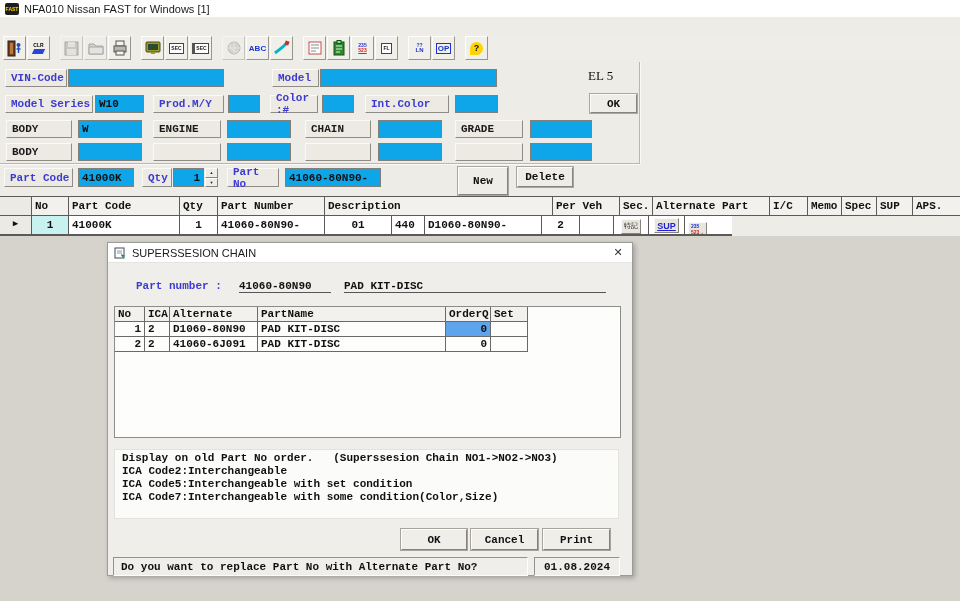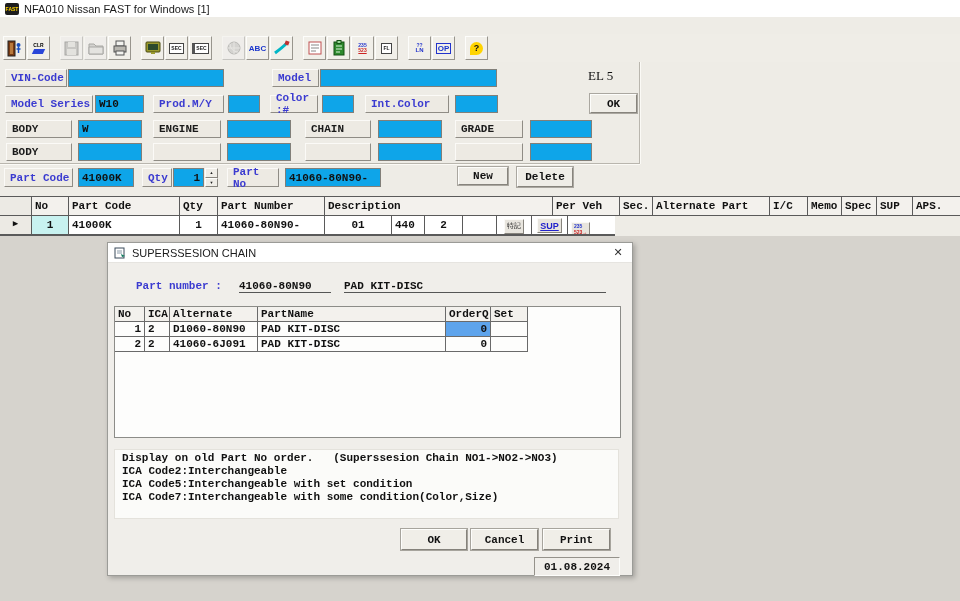--- a/index.html
+++ b/index.html
@@ -252,21 +252,21 @@
     <span class="lbl" style="left:4px;top:106px;width:69px;height:19px">Part Code</span>
     <input class="inp" style="left: 78px; top: 106px; width: 56px; height: 19px;" value="41000K">
     <span class="lbl" style="left:142px;top:106px;width:30px;height:19px">Qty</span>
     <input class="inp" style="left: 173px; top: 106px; width: 31px; height: 19px; text-align: right;" value="1">
     <span class="spin" style="left:205px;top:106px">
       <div>▲</div>
       <div>▼</div>
     </span>
     <span class="lbl" style="left:227px;top:106px;width:52px;height:19px">Part No</span>
     <input class="inp" style="left: 285px; top: 106px; width: 96px; height: 19px;" value="41060-80N90-">
-    <span class="btn" style="left:458px;top:105px;width:50px;height:18px">New</span>
+    <span class="btn" style="left:458px;top:105px;width:50px;height:28px">New</span>
     <span class="btn" style="left:517px;top:105px;width:56px;height:20px">Delete</span>
   </div>
 
   <div class="mdi"></div>
 
   <div class="results">
     <div class="r-row r-head">
       <span class="r-cell sel-cell" style="width:32px"></span>
       <span class="r-cell" style="width:37px">No</span>
       <span class="r-cell" style="width:111px">Part Code</span>
@@ -283,20 +283,21 @@
       <span class="r-cell" style="width:47px;border-right:none">APS.</span>
     </div>
     <div class="r-row r-data">
       <span class="r-cell sel-cell" style="width:32px">▶</span>
       <span class="r-cell cyan" style="width:37px">1</span>
       <span class="r-cell" style="width:111px">41000K</span>
       <span class="r-cell" style="width:38px;text-align:center">1</span>
       <span class="r-cell" style="width:107px">41060-80N90-</span>
       <span class="r-cell" style="width:67px;text-align:center">01</span>
       <span class="r-cell" style="width:33px">440</span>
+      <span class="r-cell" style="width:117px">D1060-80N90-</span>
       <span class="r-cell" style="width:38px;text-align:center">2</span>
       <span class="r-cell" style="width:34px"></span>
       <span class="r-cell" style="width:35px;text-align:center">
         <span class="mini-btn">
             <span class="spec-txt">特記</span>
           </span>
       </span>
       <span class="r-cell" style="width:36px;text-align:center">
         <span class="mini-btn">
             <span class="sup-txt">SUP</span>
@@ -359,17 +360,18 @@
         <div>Display on old Part No order.   (Superssesion Chain NO1-&gt;NO2-&gt;NO3)</div>
         <div>ICA Code2:Interchangeable</div>
         <div>ICA Code5:Interchangeable with set condition</div>
         <div>ICA Code7:Interchangeable with some condition(Color,Size)</div>
       </div>
 
       <span class="dlg-btn" style="left:293px;top:266px;width:66px">OK</span>
       <span class="dlg-btn" style="left:363px;top:266px;width:67px">Cancel</span>
       <span class="dlg-btn" style="left:435px;top:266px;width:67px">Print</span>
 
+      <span class="dlg-status" style="left:5px;width:415px;padding-left:7px">Do you want to replace Part No with Alternate Part No?</span>
       <span class="dlg-status" style="left:426px;width:86px;justify-content:center">01.08.2024</span>
     </div>
   </div>
 
 </div>
 
 </body></html>

